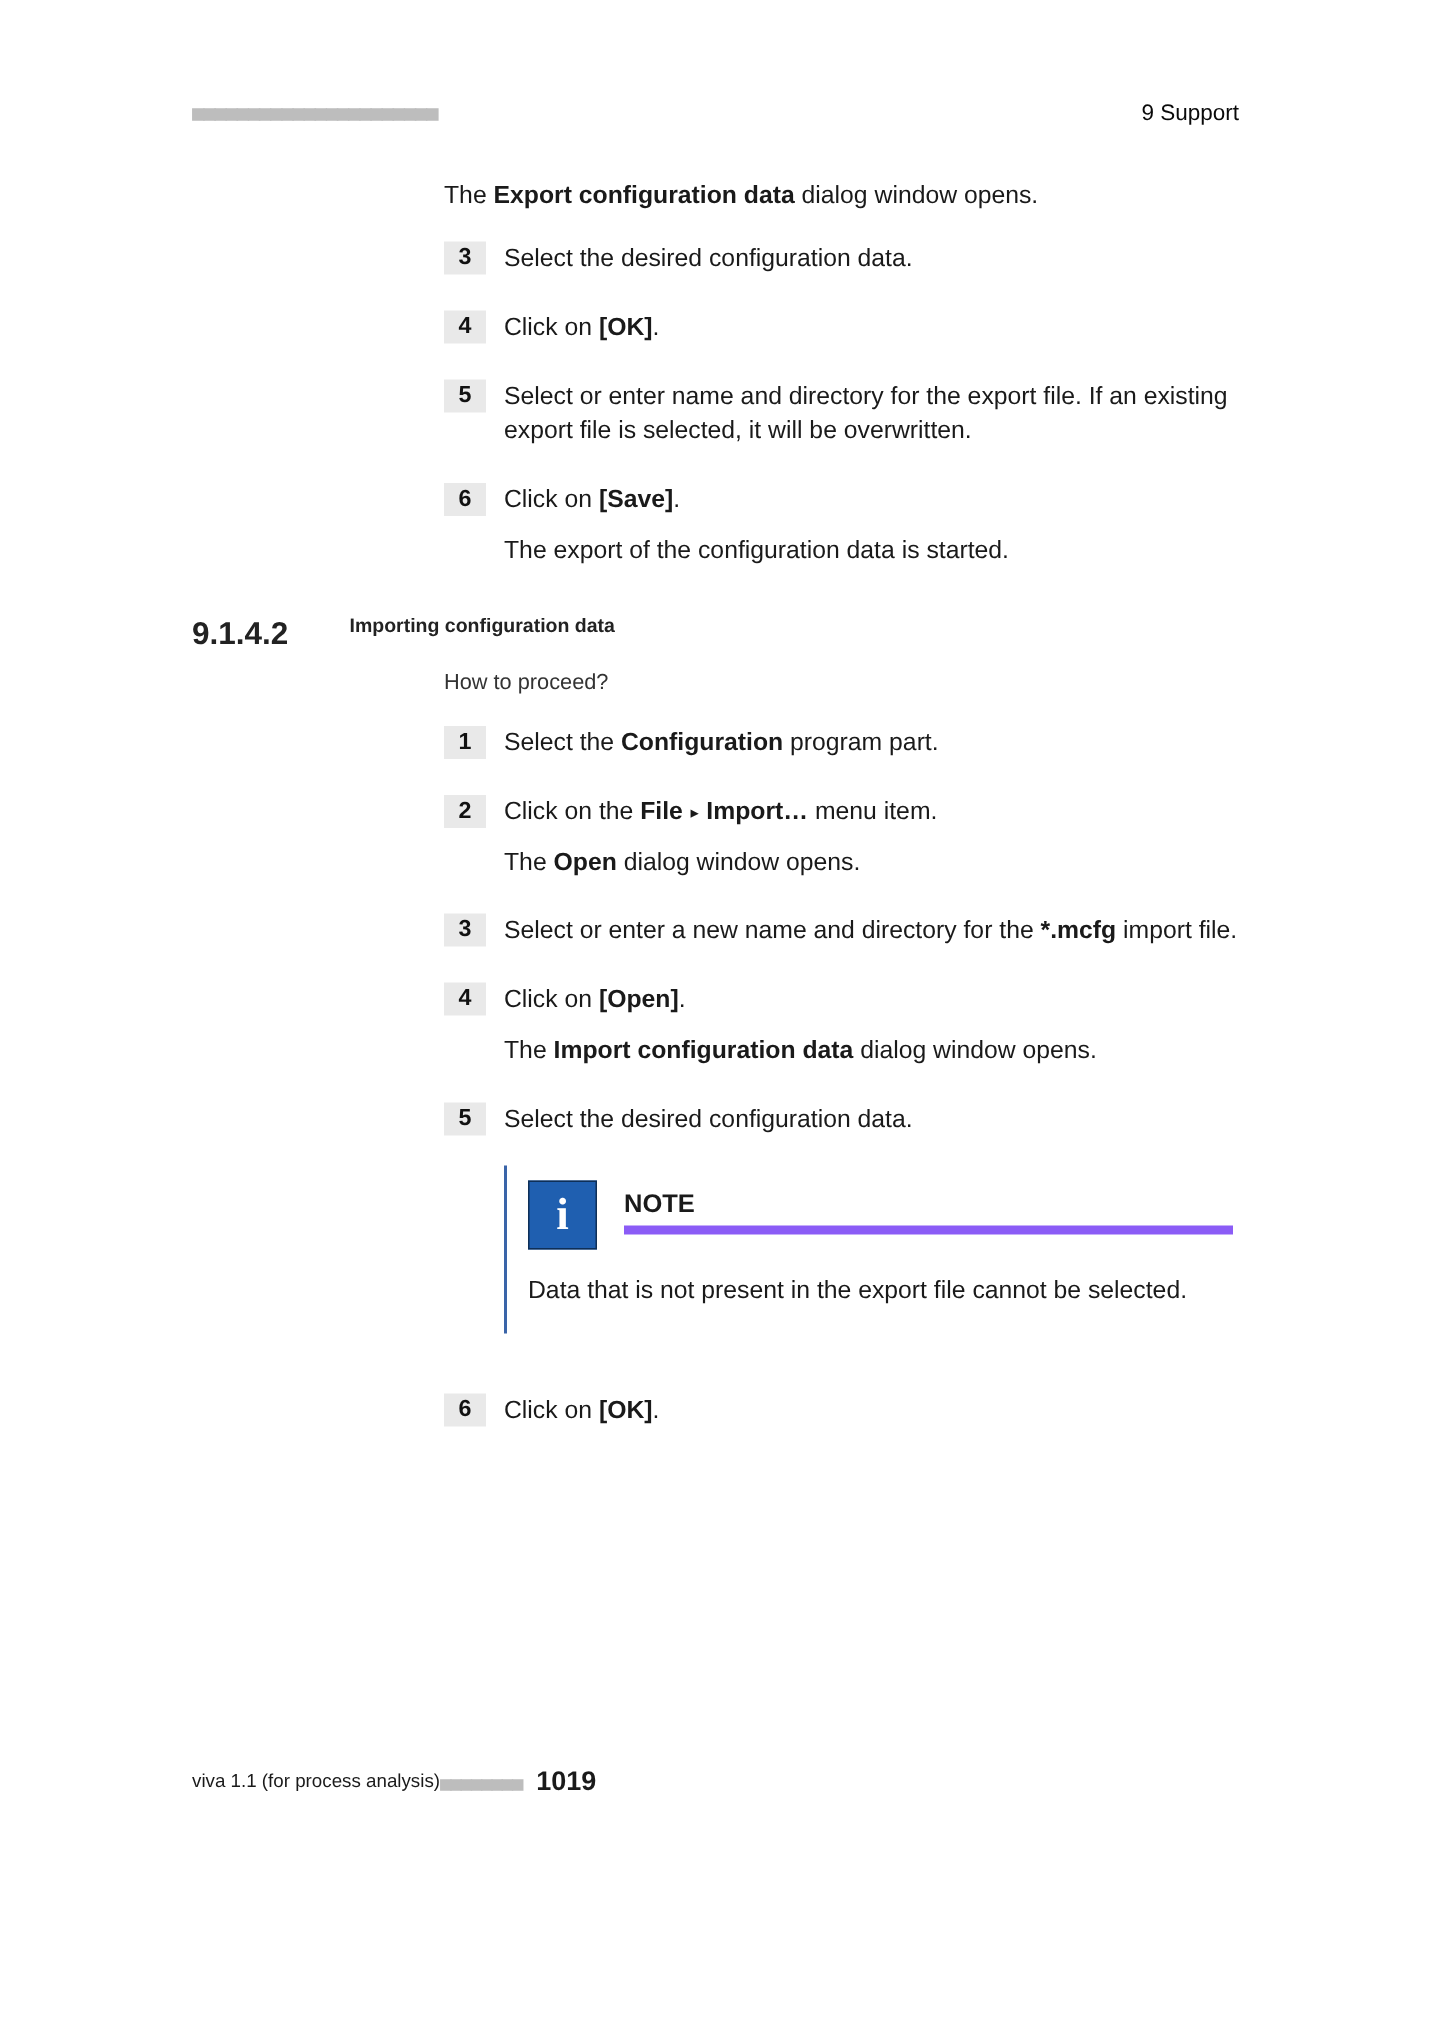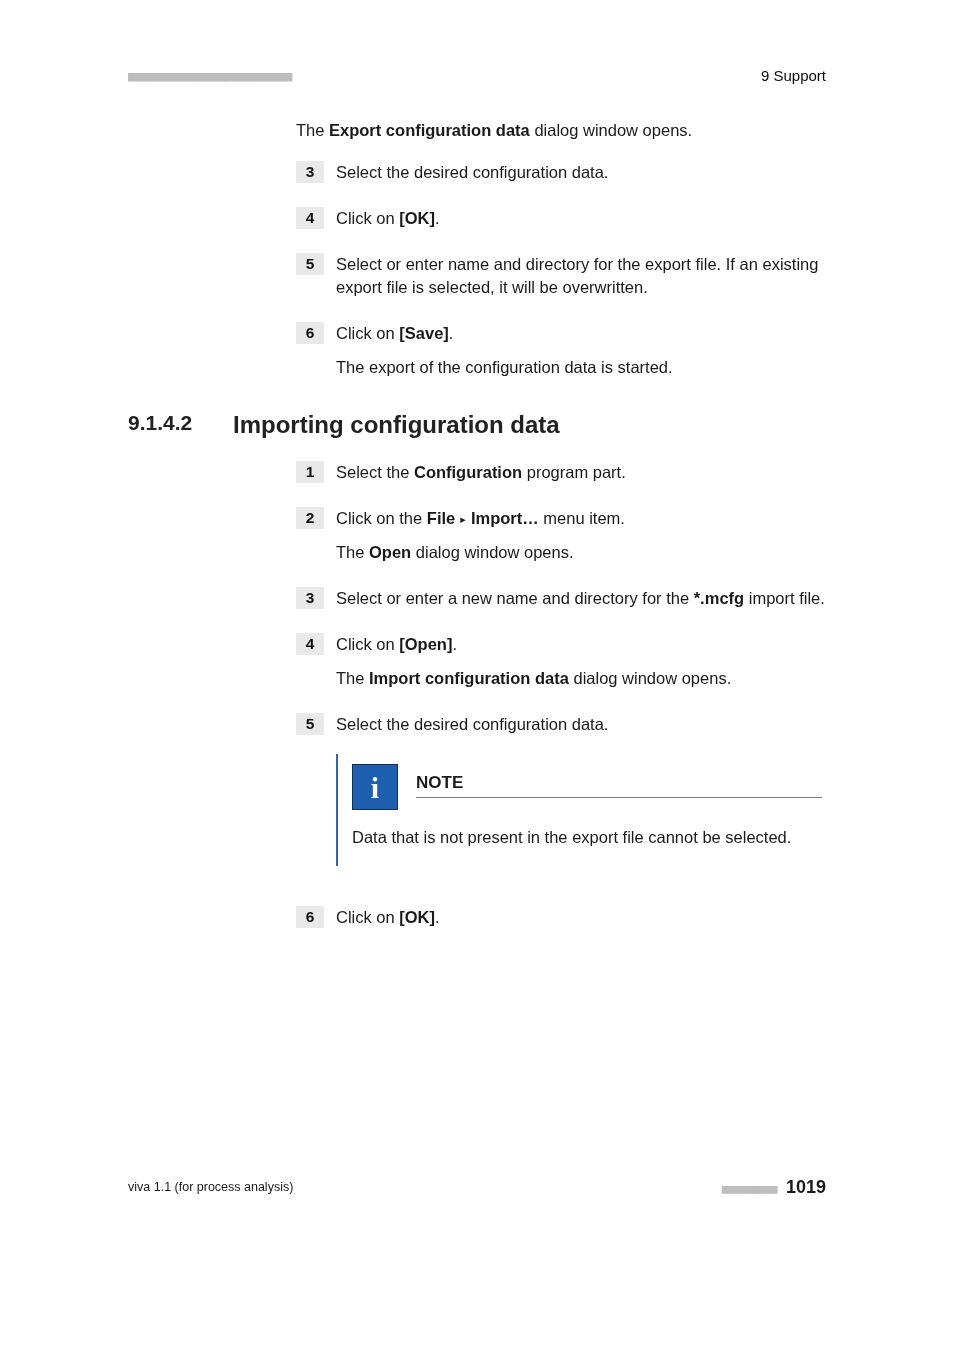--- a/index.html
+++ b/index.html
@@ -74,21 +74,21 @@
   }
   .section-number {
     width: 105px;
     flex: 0 0 105px;
     font-weight: bold;
     font-size: 21px;
     color: #222;
   }
   .section-title {
     font-weight: bold;
-    font-size: 24px;
+    font-size: 13px;
     color: #222;
   }
   .howto {
     margin-left: 168px;
     font-size: 14.5px;
     color: #333;
     margin-top: 6px;
     margin-bottom: 6px;
   }
   .note-box {
@@ -116,38 +116,37 @@
     color: #fff;
   }
   .note-title-wrap {
     flex: 1;
     padding-right: 4px;
   }
   .note-title {
     font-weight: bold;
     font-size: 17px;
     padding-bottom: 2px;
-    border-bottom: 1px solid #8b5cf6;
+    border-bottom: 6px solid #8b5cf6;
     display: block;
   }
   .note-body {
     padding: 12px 10px 16px 14px;
   }
   .tri {
     font-size: 11px;
     vertical-align: 1px;
     padding: 0 2px;
   }
   .footer {
     position: absolute;
     bottom: 150px;
     left: 128px;
     right: 128px;
     display: flex;
-    justify-content: space-between;
     align-items: center;
     font-size: 12.5px;
   }
   .footer-ticks {
     color: #bdbdbd;
     font-family: monospace;
     letter-spacing: -1px;
     font-size: 13px;
     margin-right: 6px;
   }
@@ -203,20 +202,21 @@
         <p>The export of the configuration data is started.</p>
       </div>
     </div>
   </div>
 
   <div class="section-row">
     <div class="section-number">9.1.4.2</div>
     <div class="section-title">Importing configuration data</div>
   </div>
 
+  <div class="howto">How to proceed?</div>
 
   <div class="content">
 
     <div class="step">
       <div class="step-num">1</div>
       <div class="step-body">
         <p>
           <span>Select the </span><b>Configuration</b><span> program part.</span>
         </p>
       </div>

